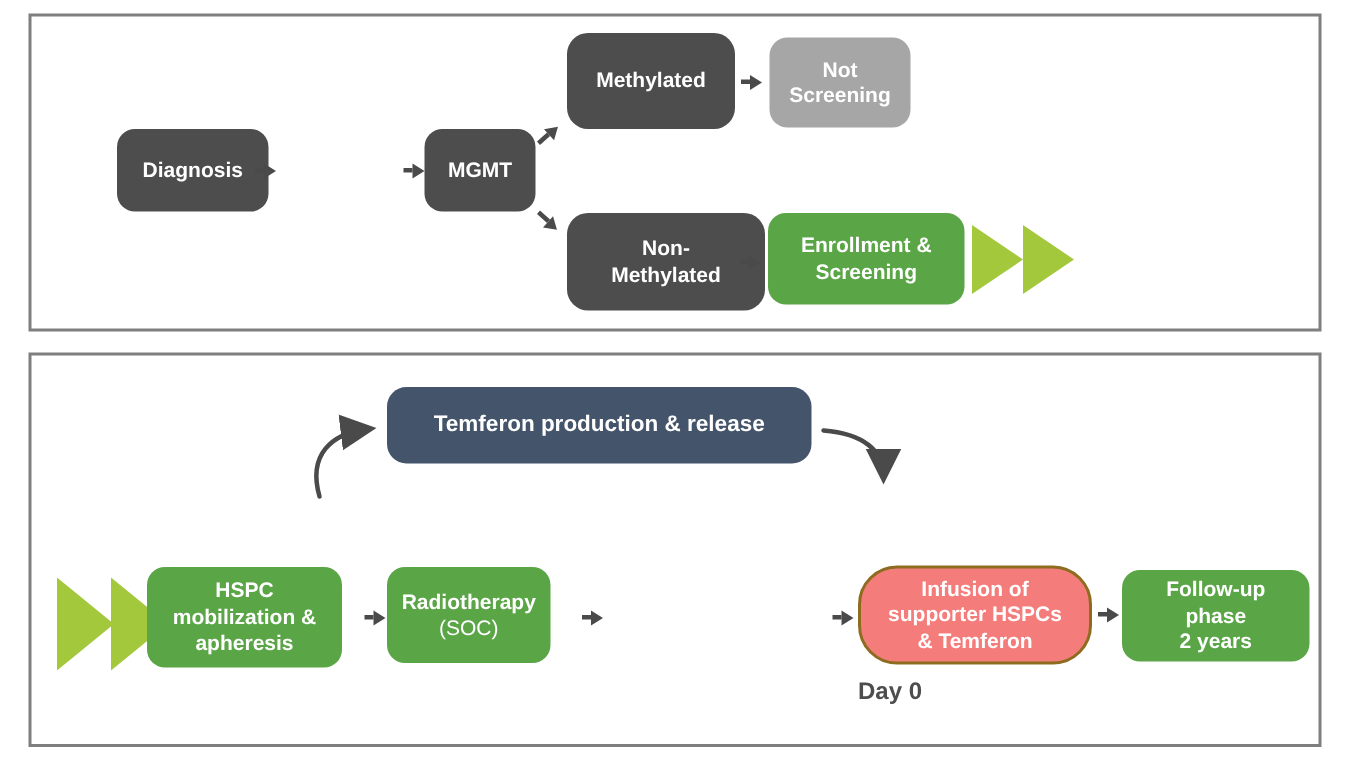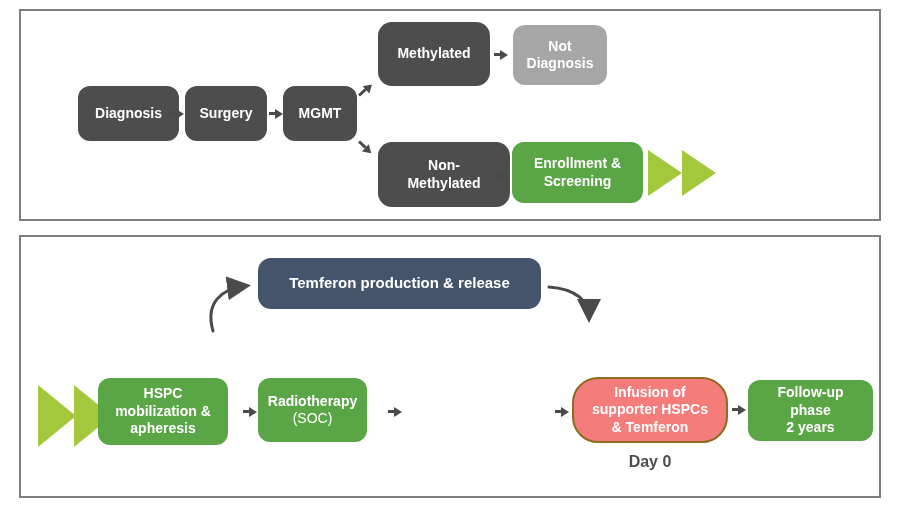--- a/index.html
+++ b/index.html
@@ -28,48 +28,47 @@
     border-left:8px solid var(--arrow);
     border-top:5px solid transparent; border-bottom:5px solid transparent;
   }
   .diag-up   { transform:rotate(-42deg); transform-origin:left center; }
   .diag-down { transform:rotate(42deg);  transform-origin:left center; }
 
   .chevron { position:absolute; width:0; height:0; border-style:solid; border-color:transparent; border-left-color:var(--chevron-green); border-right-width:0; }
   .chev-sm { border-top-width:23px; border-bottom-width:23px; border-left-width:34px; }
   .chev-lg { border-top-width:31px; border-bottom-width:31px; border-left-width:38px; }
 
-  .day-label { position:absolute; font-weight:700; font-size:16px; color:#4d4d4d; text-align:center; }
+  .day-label { position:absolute; font-weight:700; font-size:16px; color:#4d4d4d; text-align:left; }
 
   svg.overlay { position:absolute; left:0; top:0; pointer-events:none; }
 </style>
 </head>
 <body>
 
 <div id="root">
 
   <div class="panel" style="left:19px; top:9px; width:862px; height:212px;"></div>
   <div class="panel" style="left:19px; top:235px; width:862px; height:263px;"></div>
 
   <div class="box dark" style="left:78px; top:86px; width:101px; height:55px;">Diagnosis</div>
   <div class="harrow" style="left:170px; top:112px; width:6px;"></div>
 
-  <div class="box dark" style="left:185px; top:86px; width:82px; height:55px;">Surgery</div>
   <div class="harrow" style="left:269px; top:112px; width:6px;"></div>
 
   <div class="box dark" style="left:283px; top:86px; width:74px; height:55px;">MGMT</div>
 
   <div class="harrow diag-up" style="left:359px; top:94px; width:9px;"></div>
   <div class="harrow diag-down" style="left:359px; top:140px; width:9px;"></div>
 
   <div class="box dark" style="left:378px; top:22px; width:112px; height:64px; border-radius:14px;">Methylated</div>
   <div class="harrow" style="left:494px; top:53px; width:6px;"></div>
 
   <div class="box gray" style="left:513px; top:25px; width:94px; height:60px;">Not
-Diagnosis</div>
+Screening</div>
 
   <div class="box dark" style="left:378px; top:142px; width:132px; height:65px; border-radius:14px;">Non-
 Methylated</div>
   <div class="harrow" style="left:493px; top:173px; width:6px;"></div>
 
   <div class="box green" style="left:512px; top:142px; width:131px; height:61px;">Enrollment &amp;
 Screening</div>
 
   <div class="chevron chev-sm" style="left:648px; top:150px;"></div>
   <div class="chevron chev-sm" style="left:682px; top:150px;"></div>

